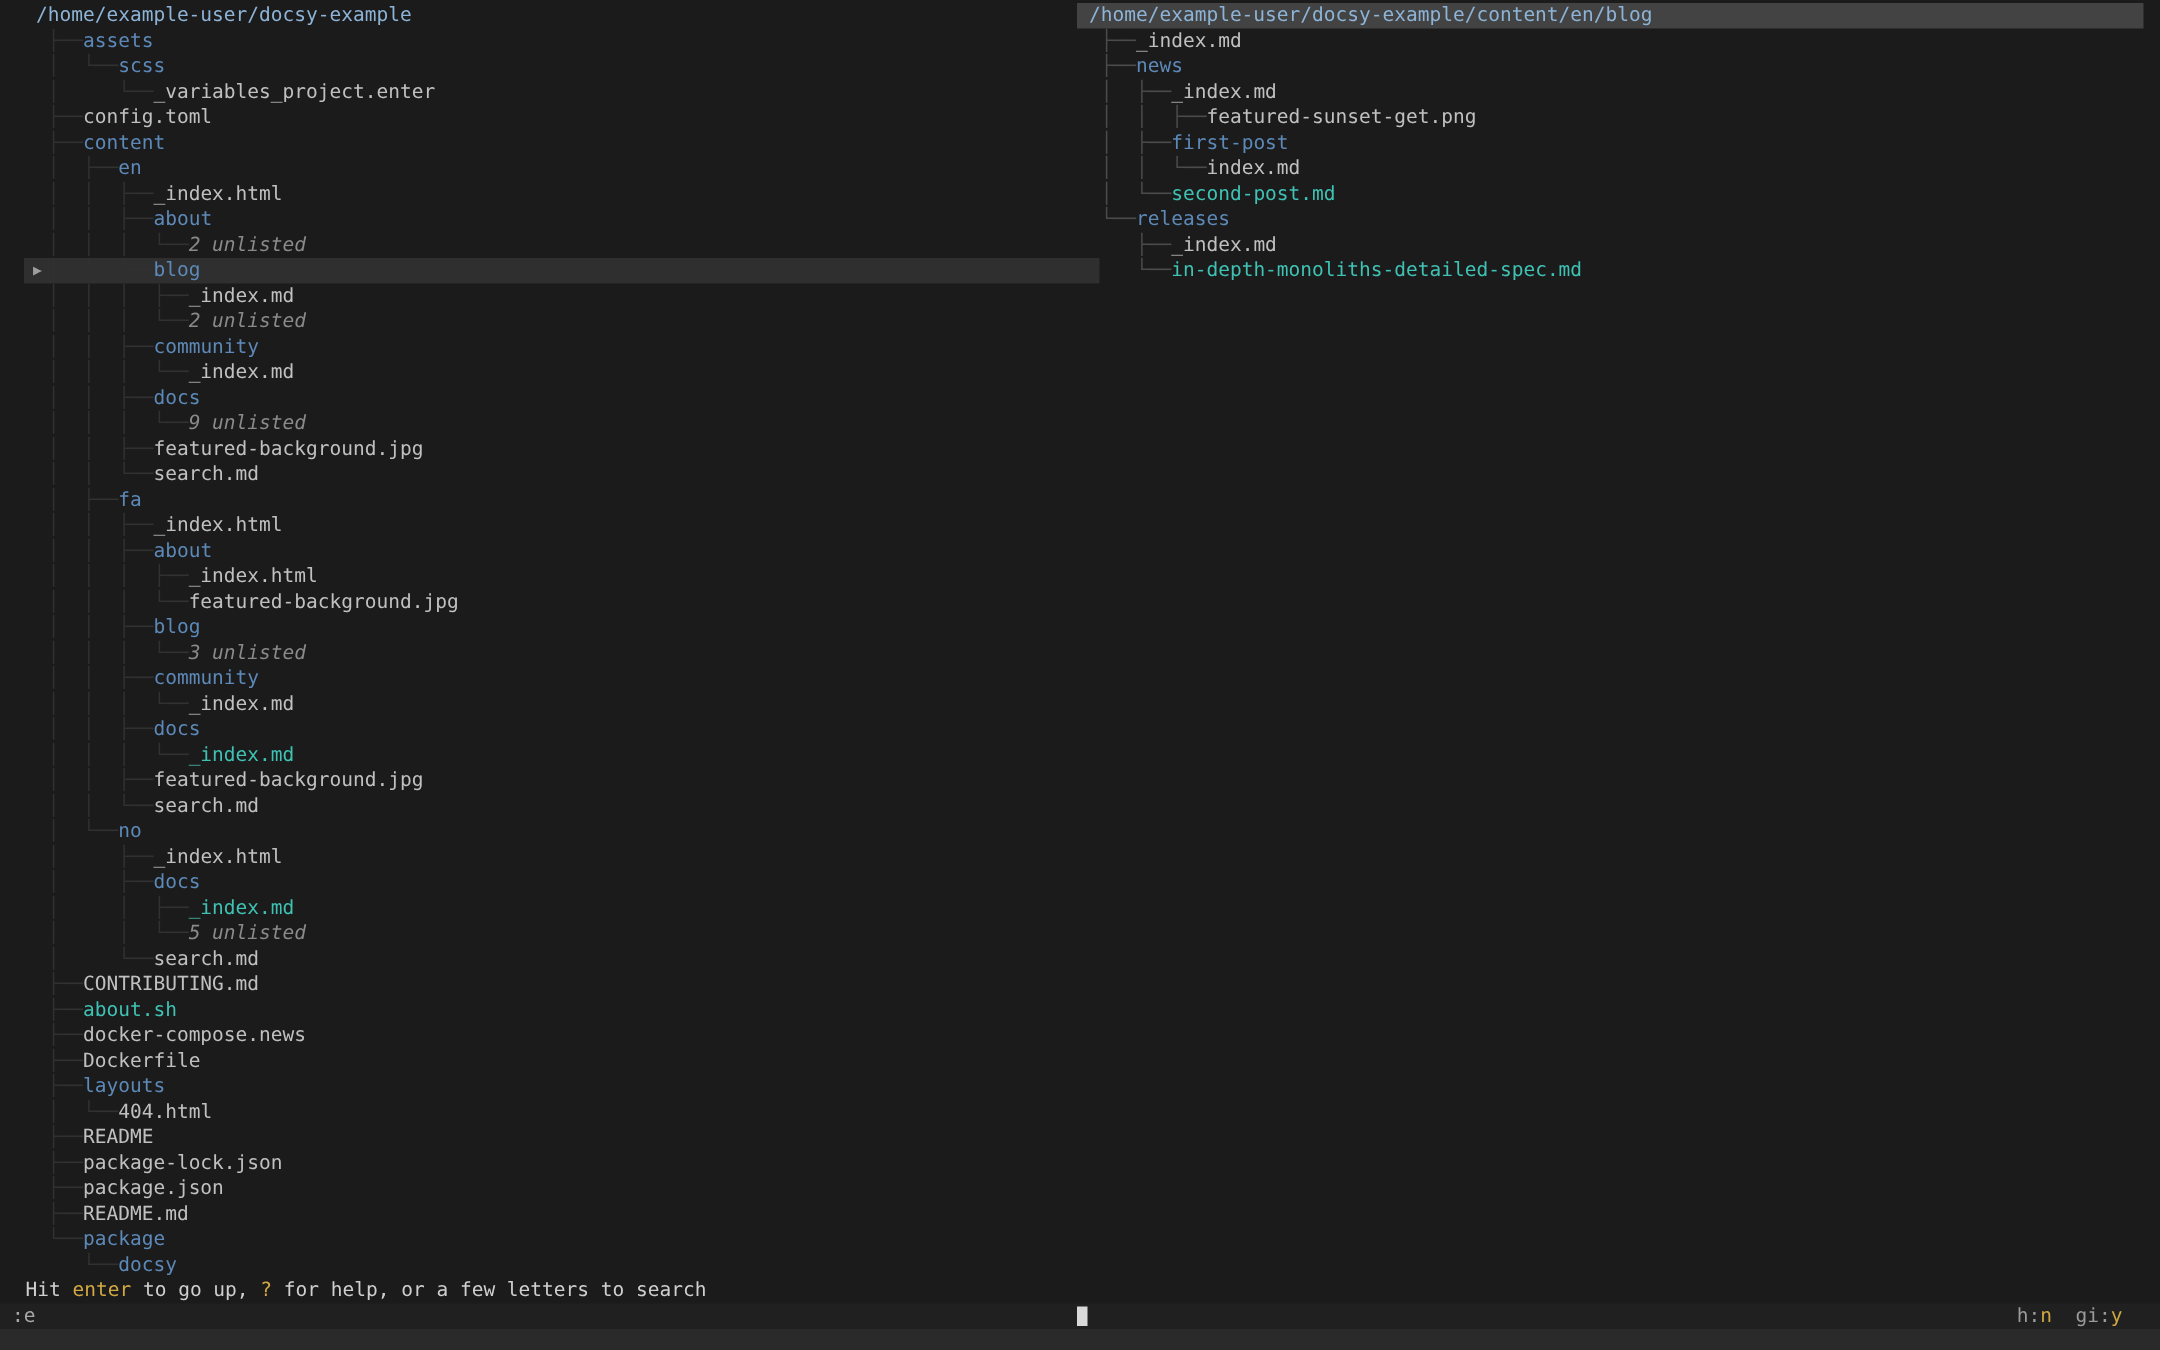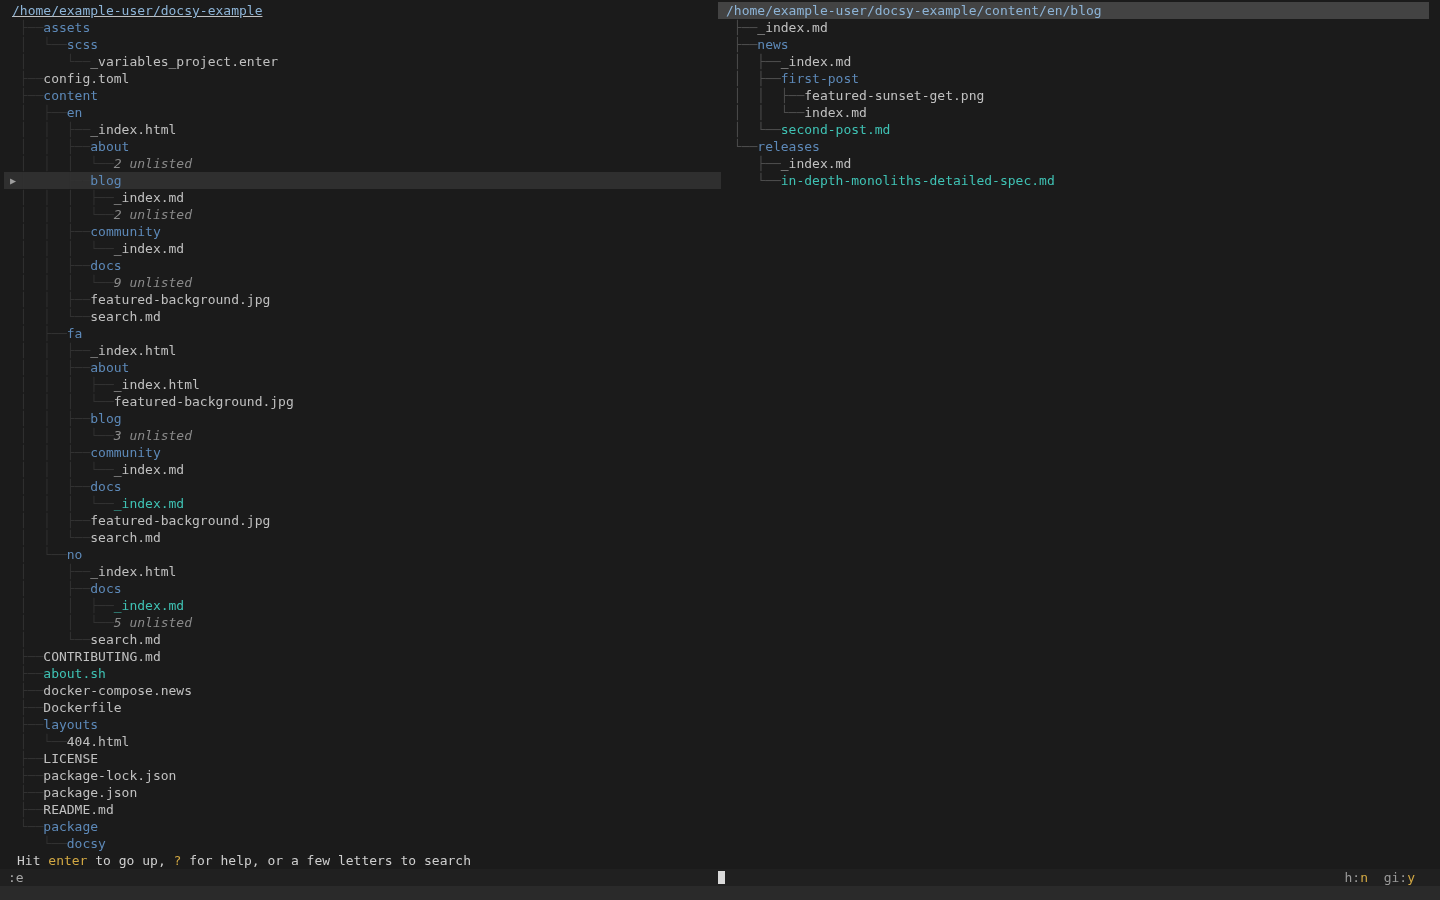--- a/index.html
+++ b/index.html
@@ -11,21 +11,21 @@
   }
   *{margin:0;padding:0;box-sizing:border-box;}
   html,body{width:1440px;height:900px;overflow:hidden;}
   body{
     background:var(--page-bg);
     font-family:"DejaVu Sans Mono","Liberation Mono",monospace;
     font-size:13px; line-height:17px; color:var(--file);
   }
   .screen{position:absolute;inset:0;width:1440px;height:900px;}
   .panel{position:absolute;top:0;padding-top:2px;}
-  .panel.left{left:4px;width:717px;text-decoration:underline;}
+  .panel.left{left:16px;width:717px;}
   .panel.right{left:718px;width:722px;}
   .header{height:17px;line-height:17px;padding-left:8px;white-space:pre;color:var(--header-text);}
   .header.active{background:var(--header-bg-active);width:711px;}
   .rows{position:relative;}
   .row{position:relative;height:17px;line-height:17px;white-space:pre;}
   .row.selected{background:var(--selection-bg);}
   .row .indent{padding-left:8px;display:inline-block;}
   .branch{color:var(--guides-left);}
   .panel.right .branch{color:var(--guides-right);}
   .name.dir{color:var(--dir);}
@@ -88,37 +88,37 @@
         <div class="row"><span class="indent"><span class="branch"> │     ├──</span><span class="name dir">docs</span></span></div>
         <div class="row"><span class="indent"><span class="branch"> │     │  ├──</span><span class="name special">_index.md</span></span></div>
         <div class="row"><span class="indent"><span class="branch"> │     │  └──</span><span class="name unlisted">5 unlisted</span></span></div>
         <div class="row"><span class="indent"><span class="branch"> │     └──</span><span class="name file">search.md</span></span></div>
         <div class="row"><span class="indent"><span class="branch"> ├──</span><span class="name file">CONTRIBUTING.md</span></span></div>
         <div class="row"><span class="indent"><span class="branch"> ├──</span><span class="name special">about.sh</span></span></div>
         <div class="row"><span class="indent"><span class="branch"> ├──</span><span class="name file">docker-compose.news</span></span></div>
         <div class="row"><span class="indent"><span class="branch"> ├──</span><span class="name file">Dockerfile</span></span></div>
         <div class="row"><span class="indent"><span class="branch"> ├──</span><span class="name dir">layouts</span></span></div>
         <div class="row"><span class="indent"><span class="branch"> │  └──</span><span class="name file">404.html</span></span></div>
-        <div class="row"><span class="indent"><span class="branch"> ├──</span><span class="name file">LICENSE</span></span></div>
+        <div class="row"><span class="indent"><span class="branch"> ├──</span><span class="name file">README</span></span></div>
         <div class="row"><span class="indent"><span class="branch"> ├──</span><span class="name file">package-lock.json</span></span></div>
         <div class="row"><span class="indent"><span class="branch"> ├──</span><span class="name file">package.json</span></span></div>
         <div class="row"><span class="indent"><span class="branch"> ├──</span><span class="name file">README.md</span></span></div>
         <div class="row"><span class="indent"><span class="branch"> └──</span><span class="name dir">package</span></span></div>
         <div class="row"><span class="indent"><span class="branch">    └──</span><span class="name dir">docsy</span></span></div>
       </div>
   </section>
 
   <section class="panel right">
     <div class="header active">/home/example-user/docsy-example/content/en/blog</div>
     <div class="rows" id="right-rows">
         <div class="row"><span class="indent"><span class="branch"> ├──</span><span class="name file">_index.md</span></span></div>
         <div class="row"><span class="indent"><span class="branch"> ├──</span><span class="name dir">news</span></span></div>
         <div class="row"><span class="indent"><span class="branch"> │  ├──</span><span class="name file">_index.md</span></span></div>
+        <div class="row"><span class="indent"><span class="branch"> │  │  ├──</span><span class="name file">featured-sunset-get.png</span></span></div>
         <div class="row"><span class="indent"><span class="branch"> │  ├──</span><span class="name dir">first-post</span></span></div>
-        <div class="row"><span class="indent"><span class="branch"> │  │  ├──</span><span class="name file">featured-sunset-get.png</span></span></div>
         <div class="row"><span class="indent"><span class="branch"> │  │  └──</span><span class="name file">index.md</span></span></div>
         <div class="row"><span class="indent"><span class="branch"> │  └──</span><span class="name special">second-post.md</span></span></div>
         <div class="row"><span class="indent"><span class="branch"> └──</span><span class="name dir">releases</span></span></div>
         <div class="row"><span class="indent"><span class="branch">    ├──</span><span class="name file">_index.md</span></span></div>
         <div class="row"><span class="indent"><span class="branch">    └──</span><span class="name special">in-depth-monoliths-detailed-spec.md</span></span></div>
       </div>
   </section>
 
   <div class="status" id="status-bar"><span class="">Hit </span><span class="key">enter</span><span class=""> to go up, </span><span class="key">?</span><span class=""> for help, or a few letters to search</span></div>
 

